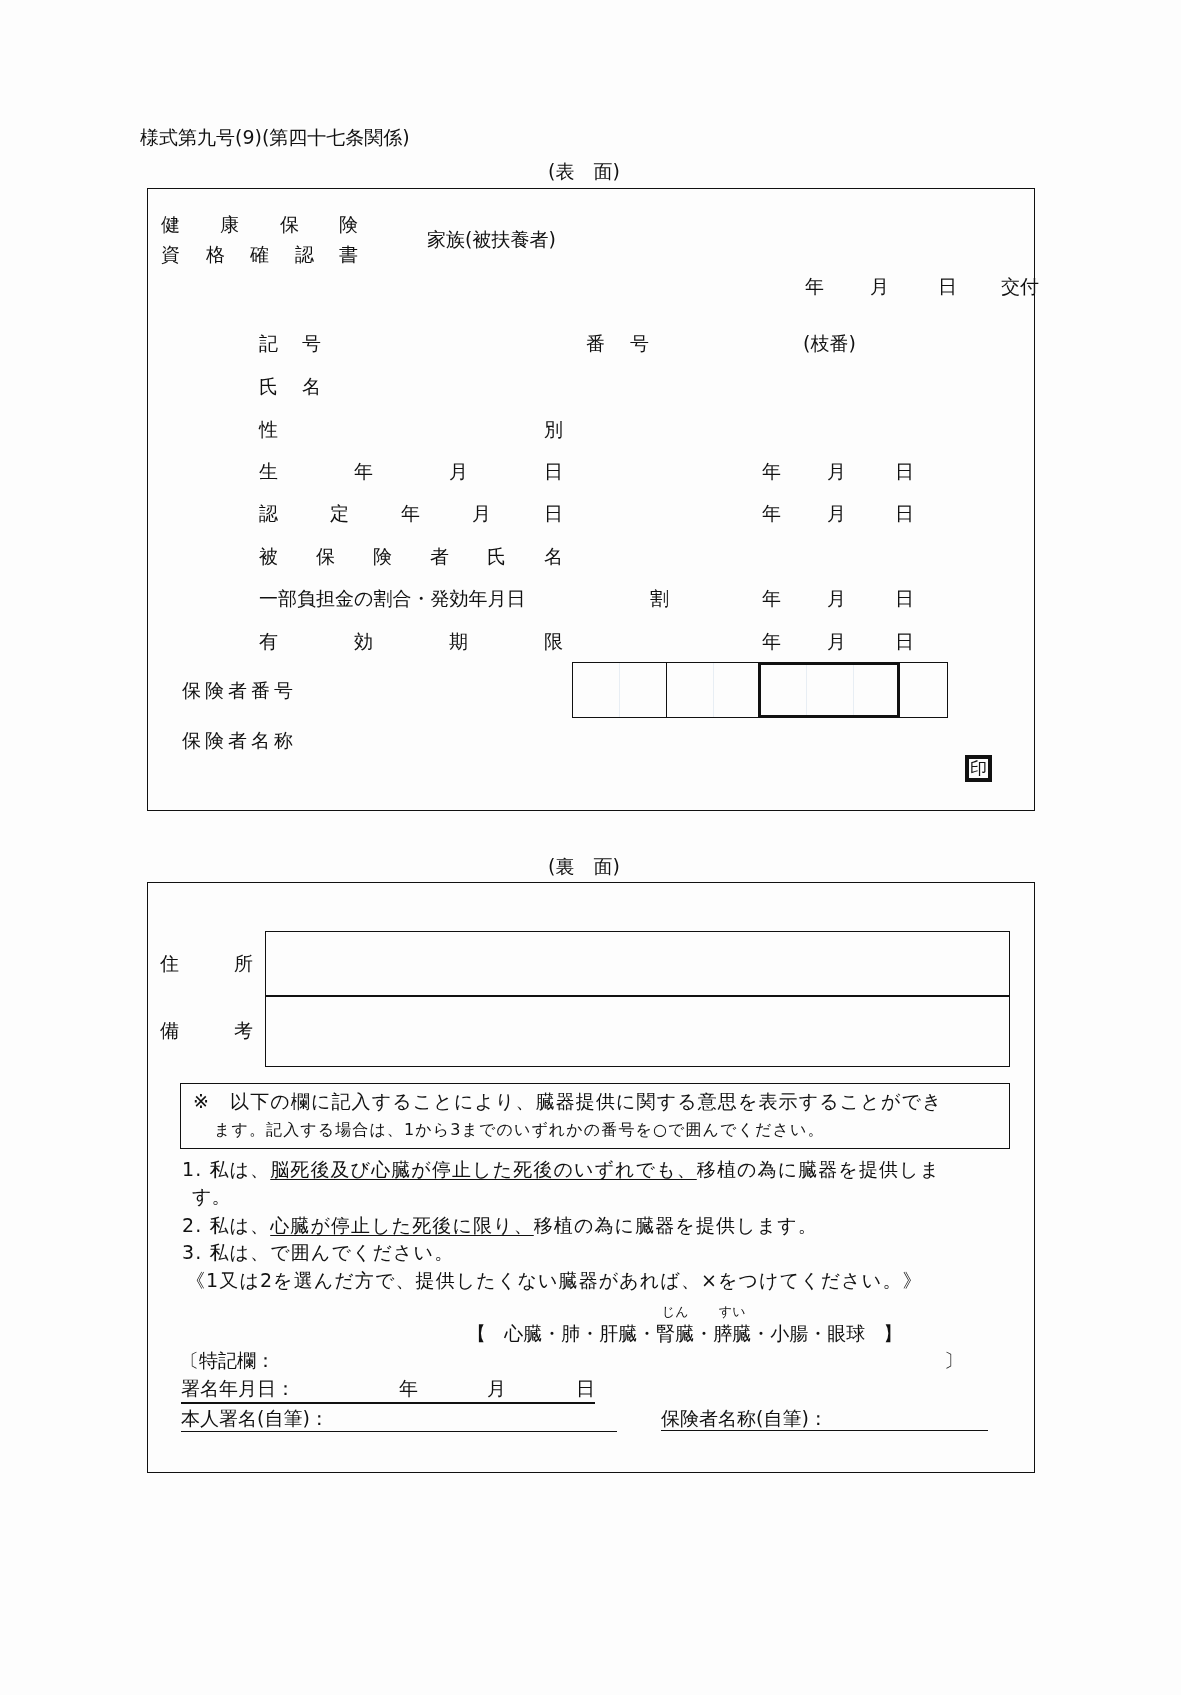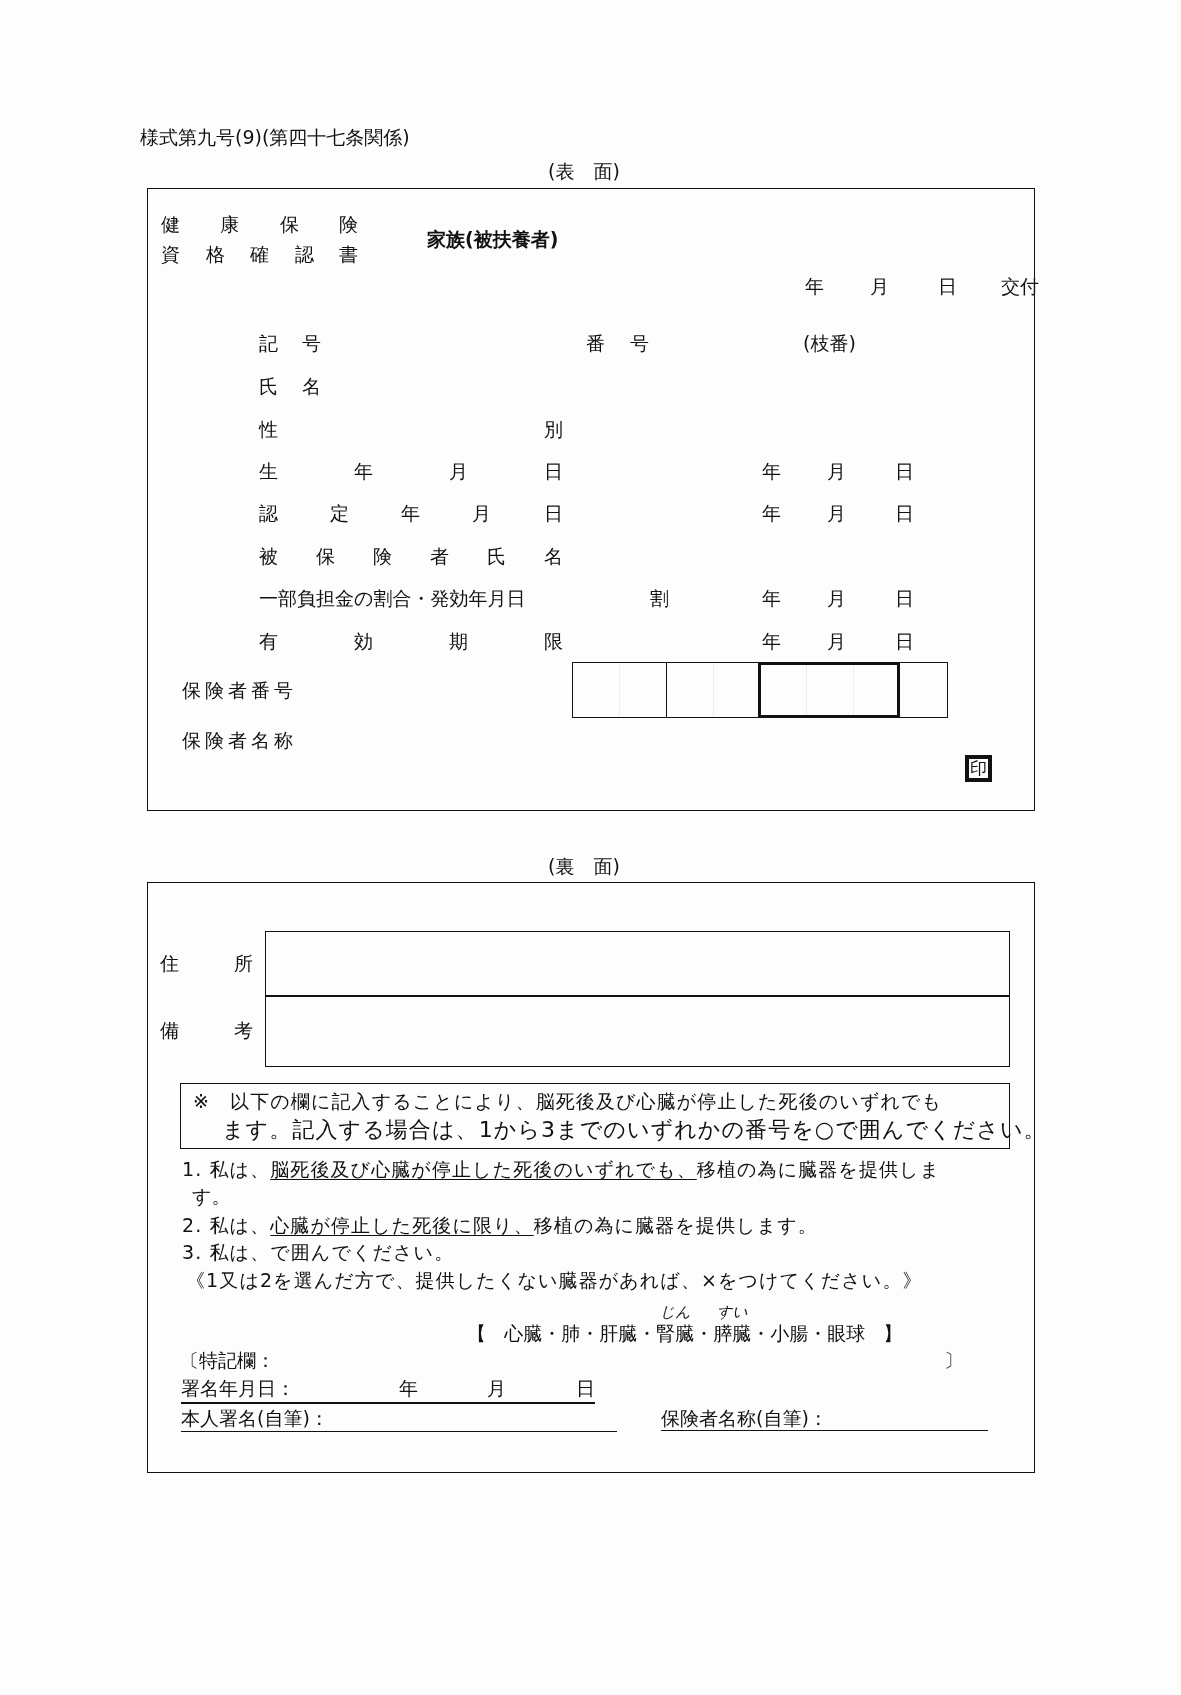--- a/index.html
+++ b/index.html
@@ -4,21 +4,21 @@
 <style>
   html, body { margin: 0; padding: 0; background: #fdfdfd; }
   body { width: 1181px; height: 1695px; position: relative; overflow: hidden;
          font-family: "DejaVu Sans", "Liberation Sans", sans-serif; color: #111; }
   .t { position: absolute; font-size: 19px; line-height: 22px; white-space: nowrap; }
   .box { position: absolute; border: 1.5px solid #111; box-sizing: border-box; }
   .line { position: absolute; background: #111; }
   .ul { text-decoration: underline; text-underline-offset: 3px; }
   .ruby-wrap { position: relative; display: inline-block; }
   .ruby { position: absolute; top: -15px; left: 50%; transform: translateX(-50%);
-          font-size: 15px; line-height: 10px; white-space: nowrap; font-style: italic; }
+          font-size: 13px; line-height: 10px; white-space: nowrap; }
   .cell { position: absolute; top: 0; bottom: 0; border-left: 1px solid #e8eef4; }
   .cell.solid { border-left: 1.5px solid #111; }
   .seal { position: absolute; left: 965px; top: 755px; width: 27px; height: 27px;
           border: 4px solid #111; box-sizing: border-box; font-size: 17px; line-height: 19px;
           text-align: center; }
 </style>
 </head>
 <body>
 
 <div class="t" style="left:140px;top:126px;">様式第九号(9)(第四十七条関係)</div>
@@ -28,21 +28,21 @@
 
   <div class="t" style="left:13px;top:24px;">健</div>
   <div class="t" style="left:72px;top:24px;">康</div>
   <div class="t" style="left:132px;top:24px;">保</div>
   <div class="t" style="left:191px;top:24px;">険</div>
   <div class="t" style="left:13px;top:54px;">資</div>
   <div class="t" style="left:58px;top:54px;">格</div>
   <div class="t" style="left:102px;top:54px;">確</div>
   <div class="t" style="left:147px;top:54px;">認</div>
   <div class="t" style="left:191px;top:54px;">書</div>
-  <div class="t" style="left:279px;top:39px;font-weight:bold;">家族(被扶養者)</div>
+  <div class="t" style="left:279px;top:39px;">家族(被扶養者)</div>
 
   <div class="t" style="left:657px;top:86px;">年</div>
   <div class="t" style="left:722px;top:86px;">月</div>
   <div class="t" style="left:790px;top:86px;">日</div>
   <div class="t" style="left:833px;top:86px;margin-left:20px;">交付</div>
 
   <div class="t" style="left:111px;top:143px;">記</div>
   <div class="t" style="left:154px;top:143px;">号</div>
   <div class="t" style="left:438px;top:143px;">番</div>
   <div class="t" style="left:482px;top:143px;">号</div>
@@ -113,22 +113,22 @@
 
 <div class="t" style="left:160px;top:952px;">住</div>
 <div class="t" style="left:234px;top:952px;">所</div>
 <div class="t" style="left:160px;top:1019px;">備</div>
 <div class="t" style="left:234px;top:1019px;">考</div>
 
 <div class="box" style="left:265px;top:931px;width:745px;height:66px;"></div>
 <div class="box" style="left:265px;top:995px;width:745px;height:72px;"></div>
 
 <div class="box" style="left:180px;top:1083px;width:830px;height:66px;"></div>
-<div class="t" style="left:193px;top:1090px;font-size:19px;letter-spacing:1.1px;">※　以下の欄に記入することにより、脳死後及び心臓が停止した死後のいずれでも</div>
-<div class="t" style="left:222px;top:1119px;font-size:22px;letter-spacing:1.1px;">ます。記入する場合は、1から3までのいずれかの番号を○で囲んでください。</div>
+<div class="t" style="left:193px;top:1090px;font-size:19px;letter-spacing:1.1px;">※　以下の欄に記入することにより、臓器提供に関する意思を表示することができ</div>
+<div class="t" style="left:214px;top:1119px;font-size:16px;letter-spacing:1.1px;">ます。記入する場合は、1から3までのいずれかの番号を○で囲んでください。</div>
 
 <div class="t" style="left:182px;top:1158px;letter-spacing:1.1px;">
   <span>1.</span>&nbsp;<span>私は、</span><span class="ul">脳死後及び心臓が停止した死後のいずれでも、</span><span>移植の為に臓器を提供しま</span>
 </div>
 <div class="t" style="left:192px;top:1185px;">す。</div>
 
 <div class="t" style="left:182px;top:1214px;letter-spacing:1.1px;">
   <span>2.</span>&nbsp;<span>私は、</span><span class="ul">心臓が停止した死後に限り、</span><span>移植の為に臓器を提供します。</span>
 </div>
 

